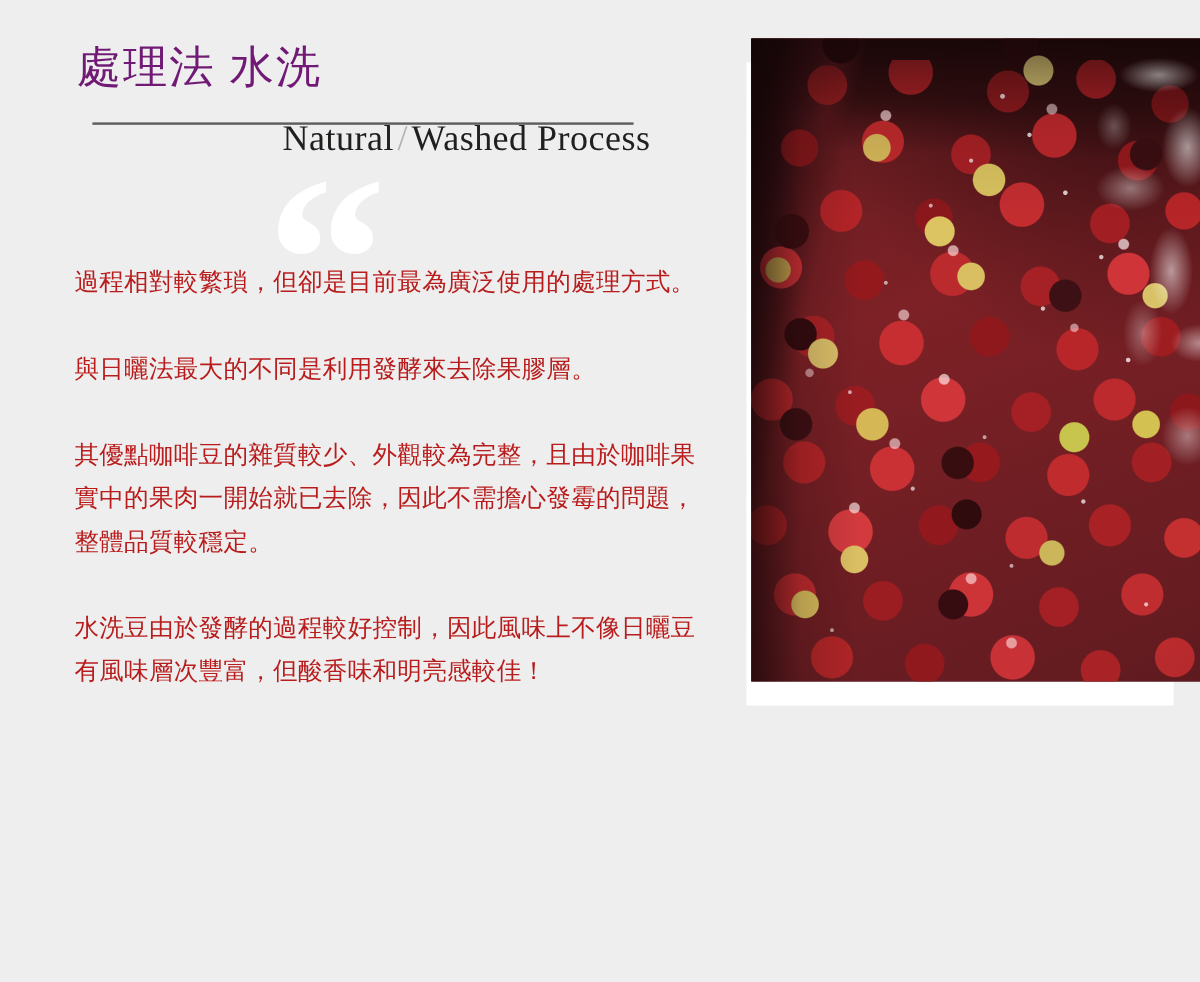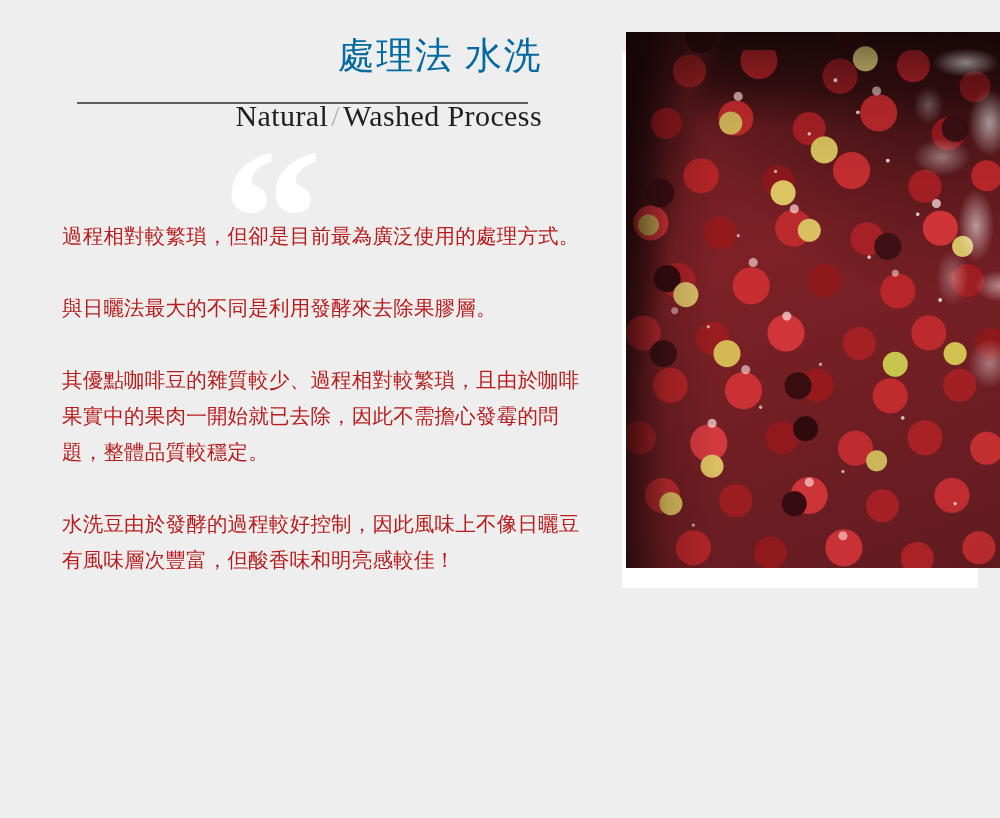--- a/index.html
+++ b/index.html
@@ -32,22 +32,22 @@
     position: absolute;
     left: 62px; top: 30px;
     width: 480px;
   }
 
   .title-zh {
     font-family: "Liberation Sans", "DejaVu Sans", sans-serif;
     font-size: 37px;
     line-height: 52px;
     font-weight: 400;
-    color: #0369a1;
-    text-align: right;
+    color: #701a75;
+    text-align: left;
     letter-spacing: 1.5px;
     margin: 0;
     padding: 0 0 0 2px;
     white-space: nowrap;
   }
 
   .title-rule {
     position: absolute;
     left: 15px;
     top: 72px;
@@ -362,21 +362,21 @@
       <h2 class="subtitle-en">
         <span>Natural</span><span class="slash">/</span><span>Washed Process</span>
       </h2>
     </div>
 
     <div class="quote-deco">“</div>
 
     <div class="body-copy">
       <p>過程相對較繁瑣，但卻是目前最為廣泛使用的處理方式。</p>
       <p>與日曬法最大的不同是利用發酵來去除果膠層。</p>
-      <p>其優點咖啡豆的雜質較少、過程相對較繁瑣，且由於咖啡果實中的果肉一開始就已去除，因此不需擔心發霉的問題，整體品質較穩定。</p>
+      <p>其優點咖啡豆的雜質較少、外觀較為完整，且由於咖啡果實中的果肉一開始就已去除，因此不需擔心發霉的問題，整體品質較穩定。</p>
       <p>水洗豆由於發酵的過程較好控制，因此風味上不像日曬豆有風味層次豐富，但酸香味和明亮感較佳！</p>
     </div>
 
   </div>
 
   <div class="photo-wrap">
     <div class="photo-card"></div>
 
     <div class="photo">
       <div class="trough"></div>

